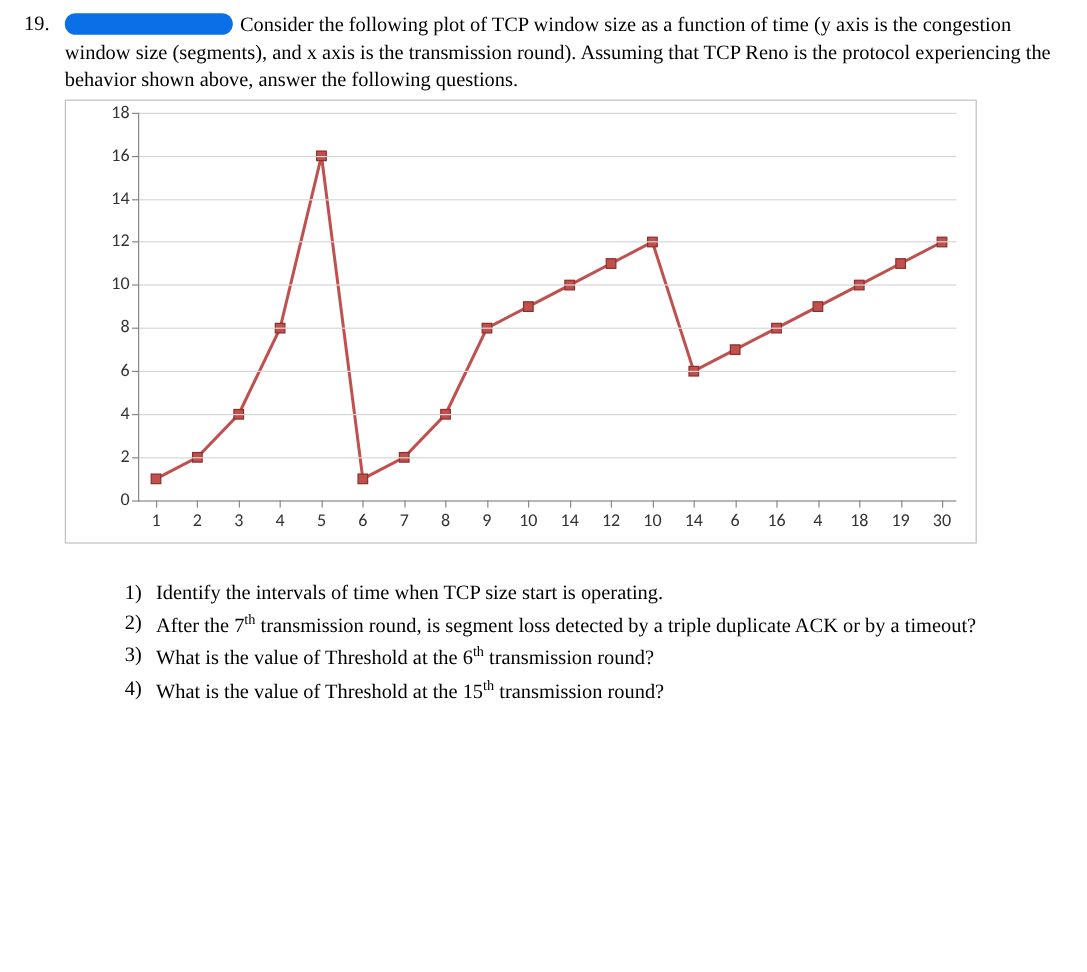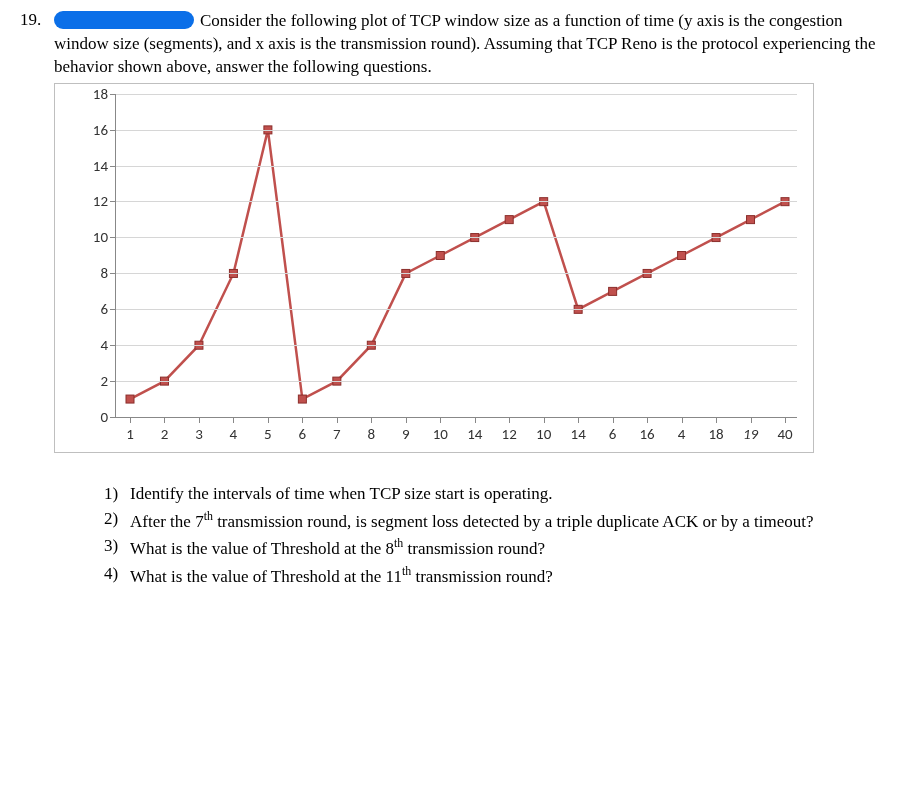--- a/index.html
+++ b/index.html
@@ -221,44 +221,44 @@
           <div class="x-tick" style="left: 462.158px;">14</div>
           <div class="x-tick-mark" style="left: 496.632px;"></div>
           <div class="x-tick" style="left: 496.632px;">6</div>
           <div class="x-tick-mark" style="left: 531.105px;"></div>
           <div class="x-tick" style="left: 531.105px;">16</div>
           <div class="x-tick-mark" style="left: 565.579px;"></div>
           <div class="x-tick" style="left: 565.579px;">4</div>
           <div class="x-tick-mark" style="left: 600.053px;"></div>
           <div class="x-tick" style="left: 600.053px;">18</div>
           <div class="x-tick-mark" style="left: 634.526px;"></div>
-          <div class="x-tick" style="left: 634.526px; font-style: italic;">19</div>
+          <div class="x-tick" style="left: 634.526px;">19</div>
           <div class="x-tick-mark" style="left: 669px;"></div>
-          <div class="x-tick" style="left: 669px;">40</div>
+          <div class="x-tick" style="left: 669px;">30</div>
         </div>
     </div>
 
     <ol class="questions">
       <li>
         <span class="q-num">1)</span>
         <span>Identify the intervals of time when TCP size start is operating.</span>
       </li>
       <li>
         <span class="q-num">2)</span>
         <span>
           <span>After the 7</span><span class="sup">th</span><span> transmission round, is segment loss detected by a triple duplicate ACK or by a timeout?</span>
         </span>
       </li>
       <li>
         <span class="q-num">3)</span>
         <span>
-          <span>What is the value of Threshold at the 8</span><span class="sup">th</span><span> transmission round?</span>
+          <span>What is the value of Threshold at the 6</span><span class="sup">th</span><span> transmission round?</span>
         </span>
       </li>
       <li>
         <span class="q-num">4)</span>
         <span>
-          <span>What is the value of Threshold at the 11</span><span class="sup">th</span><span> transmission round?</span>
+          <span>What is the value of Threshold at the 15</span><span class="sup">th</span><span> transmission round?</span>
         </span>
       </li>
     </ol>
   </div>
 </div>
 
 </body></html>

